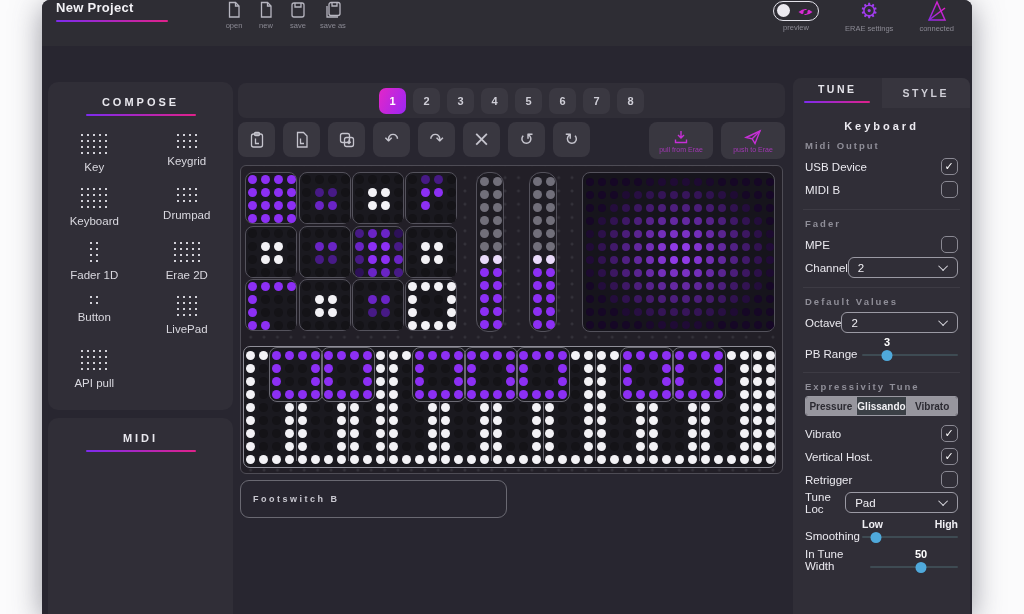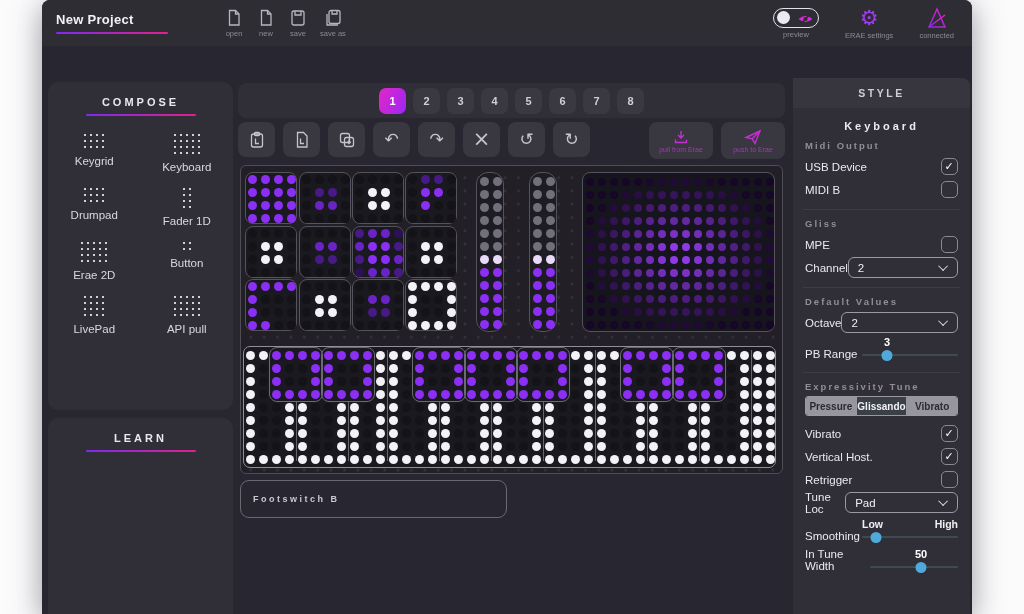--- a/index.html
+++ b/index.html
@@ -2,21 +2,21 @@
 <html><head>
 <meta charset="utf-8">
 <style>
   html,body{margin:0;padding:0;width:1024px;height:614px;overflow:hidden;background:#fbfbfc;
     font-family:"Liberation Sans","DejaVu Sans",sans-serif;-webkit-font-smoothing:antialiased;}
   *{box-sizing:border-box;}
   .stage{position:relative;width:1024px;height:614px;}
   .window{position:absolute;left:42px;top:0;width:930px;height:614px;background:#282630;
     border-radius:8px 8px 0 0;overflow:hidden;box-shadow:0 6px 30px rgba(70,70,85,.55);}
   
-  .topbar{position:absolute;left:0;top:0;width:100%;height:46px;background:#2e2d34;display:flex;align-items:center;}
+  .topbar{position:absolute;left:0;top:0;width:100%;height:46px;background:#2e2d34;display:flex;align-items:flex-start;}
   .title-block{margin-left:14px;display:flex;flex-direction:column;}
   .title{color:#f2f1f5;font-size:13px;font-weight:bold;letter-spacing:.3px;}
   .title-underline{margin-top:5px;width:112px;height:2px;border-radius:1px;
     background:linear-gradient(90deg,#7d2bee,#e0218a);}
   .file-actions{display:flex;gap:12px;margin-left:56px;}
   .file-btn{display:flex;flex-direction:column;align-items:center;gap:1px;cursor:pointer;}
   .file-btn svg{stroke:#b7b6c0;fill:none;stroke-width:1.3;}
   .file-btn .flabel{font-size:7.5px;color:#8b8a94;}
   .top-right{margin-left:auto;margin-right:18px;display:flex;gap:26px;align-items:center;}
   .top-item{display:flex;flex-direction:column;align-items:center;gap:2px;}
@@ -173,20 +173,24 @@
         <span class="flabel">connected</span>
       </div>
     </div>
   </header>
 
   <aside class="panel compose">
     <span class="panel-title">COMPOSE</span>
     <span class="panel-underline"></span>
     <div class="compose-grid">
       <div class="citem">
+        <span class="dgrid i5x4"></span>
+        <span class="clabel">Key</span>
+          </div>
+      <div class="citem">
         <span class="dgrid i4x3"></span>
         <span class="clabel">Keygrid</span>
           </div>
       <div class="citem">
         <span class="dgrid i5x4"></span>
         <span class="clabel">Keyboard</span>
           </div>
       <div class="citem">
         <span class="dgrid i4x3"></span>
         <span class="clabel">Drumpad</span>
@@ -208,21 +212,21 @@
         <span class="clabel">LivePad</span>
           </div>
       <div class="citem">
         <span class="dgrid i5x4"></span>
         <span class="clabel">API pull</span>
           </div>
     </div>
   </aside>
 
   <aside class="panel learn">
-    <span class="panel-title">LEARN</span>
+    <span class="panel-title">MIDI</span>
     <span class="panel-underline"></span>
   </aside>
 
   <div class="tabsbar">
     <div class="ltab active">1</div>
     <div class="ltab">2</div>
     <div class="ltab">3</div>
     <div class="ltab">4</div>
     <div class="ltab">5</div>
     <div class="ltab">6</div>
@@ -1138,39 +1142,43 @@
       </div>
 
   <div class="footswitches">
     <div class="fsw">
       <span class="fsw-label">Footswitch B</span>
     </div>
   </div>
 
   <aside class="inspector">
     <div class="itabs">
+      <div class="itab tune">
+        <span>TUNE</span>
+        <span class="itab-underline"></span>
+      </div>
       <div class="itab style">
         <span>STYLE</span>
       </div>
     </div>
     <div class="ibody">
       <div class="zone-title">Keyboard</div>
 
       <div class="sec-label">Midi Output</div>
       <div class="row">
         <span class="rlabel">USB Device</span>
         <span class="cb checked"></span>
       </div>
       <div class="row">
         <span class="rlabel">MIDI B</span>
         <span class="cb"></span>
       </div>
 
       <div class="divider"></div>
-      <div class="sec-label">Gliss</div>
+      <div class="sec-label">Fader</div>
       <div class="row">
         <span class="rlabel">MPE</span>
         <span class="cb"></span>
       </div>
       <div class="row">
         <span class="rlabel">Channel</span>
         <span class="select">
           <span>2</span>
           <span class="chev"></span>
         </span>

